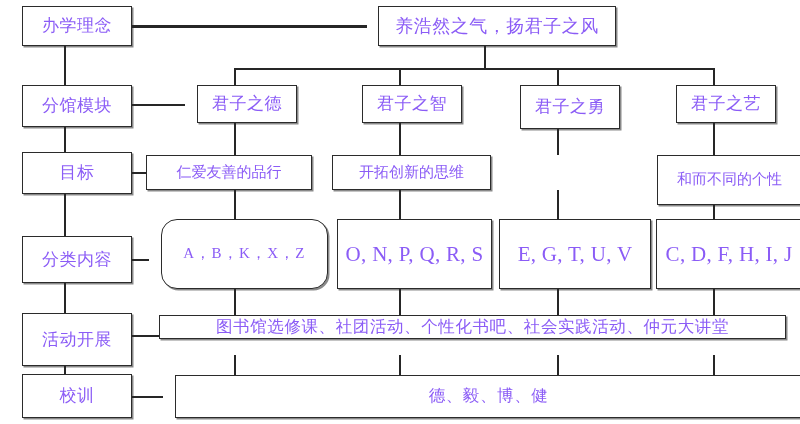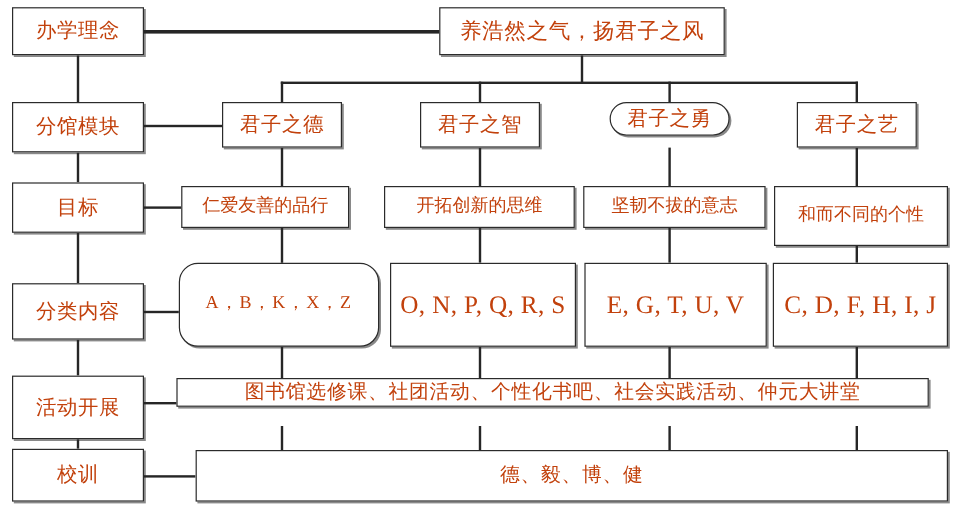--- a/index.html
+++ b/index.html
@@ -23,23 +23,24 @@
     box-sizing: border-box;
     border: 1.6px solid #2b2b2b;
     background: #ffffff;
     display: flex;
     align-items: center;
     justify-content: center;
     text-align: center;
     font-size: 17px;
     line-height: 1.15;
     letter-spacing: 0.5px;
-    color: #c2410c;
+    color: #8b5cf6;
     z-index: 3;
     box-shadow: 1.5px 1.5px 0 rgba(40,40,40,0.55);
+    margin-left: 12px;
   }
   .box.left-label {
     font-size: 17px;
   }
   .box.goal {
     font-size: 15px;
     letter-spacing: 0px;
   }
   .box.module {
     font-size: 17px;
@@ -84,29 +85,28 @@
   <div class="box left-label" style="left:10px; top:313px; width:110px; height:53px;">活动开展</div>
 
   <div class="box left-label" style="left:10px; top:374px; width:110px; height:44px;">校训</div>
 
   <div class="box" style="left:366px; top:6px; width:238px; height:40px; font-size:18px;">养浩然之气，扬君子之风</div>
 
   <div class="box module" style="left:185px; top:85px; width:100px; height:38px;">君子之德</div>
 
   <div class="box module" style="left:350px; top:85px; width:100px; height:38px;">君子之智</div>
 
-  <div class="box module" style="left:508px; top:85px; width:100px; height:28px;border-radius:16px;">君子之勇</div>
+  <div class="box module" style="left:508px; top:85px; width:100px; height:44px;">君子之勇</div>
 
   <div class="box module" style="left:664px; top:85px; width:100px; height:38px;">君子之艺</div>
 
-  <div class="box goal" style="left:151px; top:155px; width:140px; height:35px;">仁爱友善的品行</div>
+  <div class="box goal" style="left:134px; top:155px; width:166px; height:35px;">仁爱友善的品行</div>
 
   <div class="box goal" style="left:320px; top:155px; width:159px; height:35px;">开拓创新的思维</div>
 
-  <div class="box goal" style="left:486px; top:155px; width:152px; height:35px;">坚韧不拔的意志</div>
 
   <div class="box goal" style="left:645px; top:155px; width:145px; height:50px;">和而不同的个性</div>
 
   <div class="box category wide-commas" style="left:149px; top:219px; width:167px; height:70px;">A，B，K，X，Z</div>
 
   <div class="box category" style="left:325px; top:219px; width:155px; height:70px;">O, N, P, Q, R, S</div>
 
   <div class="box category" style="left:487px; top:219px; width:152px; height:70px;">E, G, T, U, V</div>
 
   <div class="box category" style="left:644px; top:219px; width:146px; height:70px;">C, D, F, H, I, J</div>

